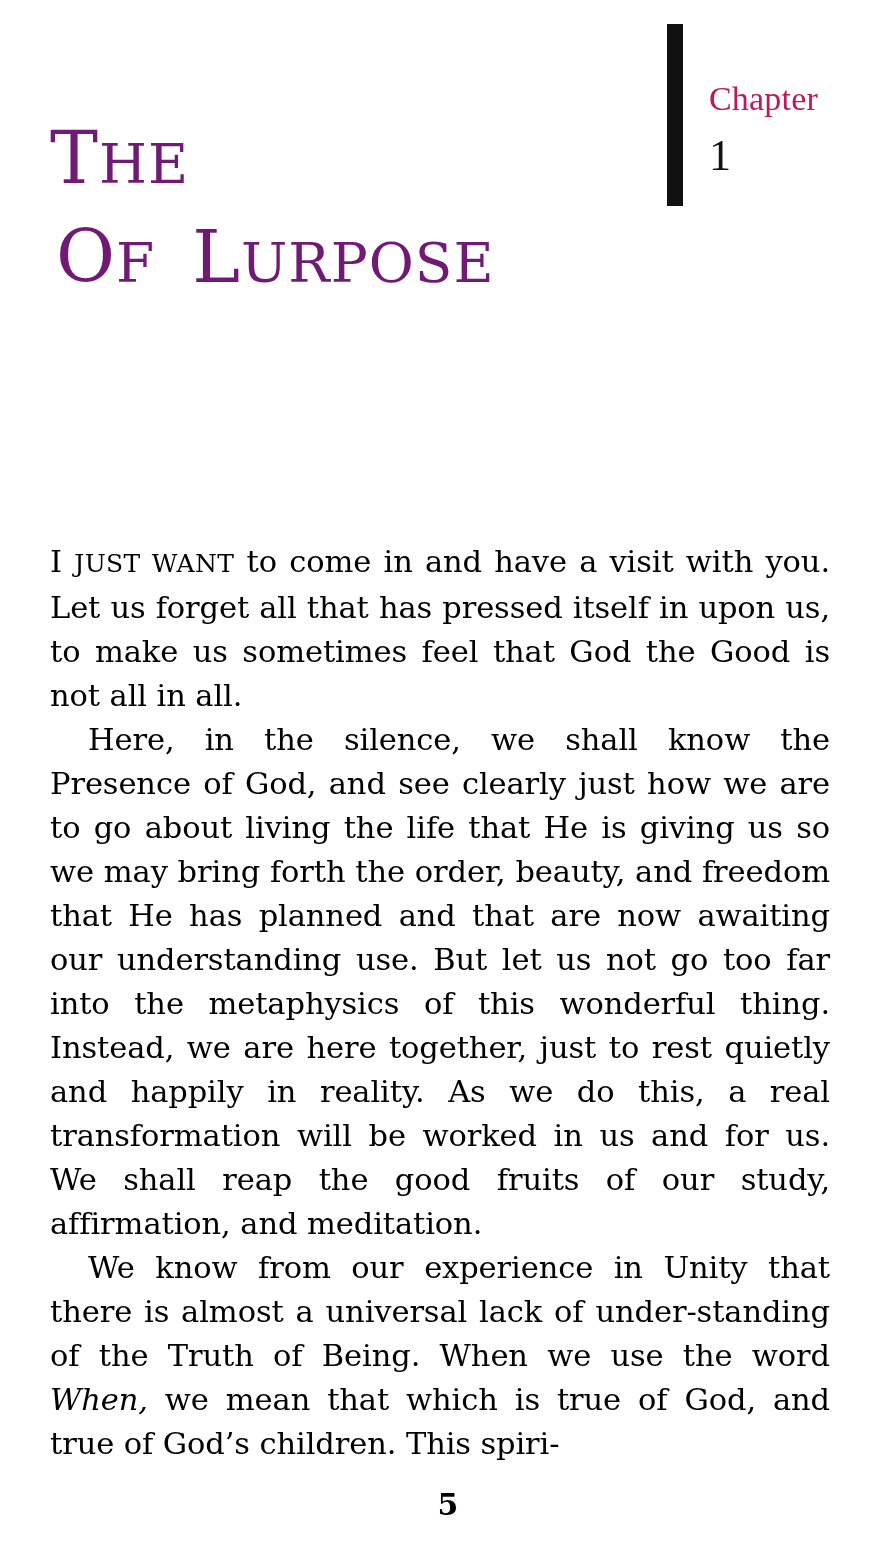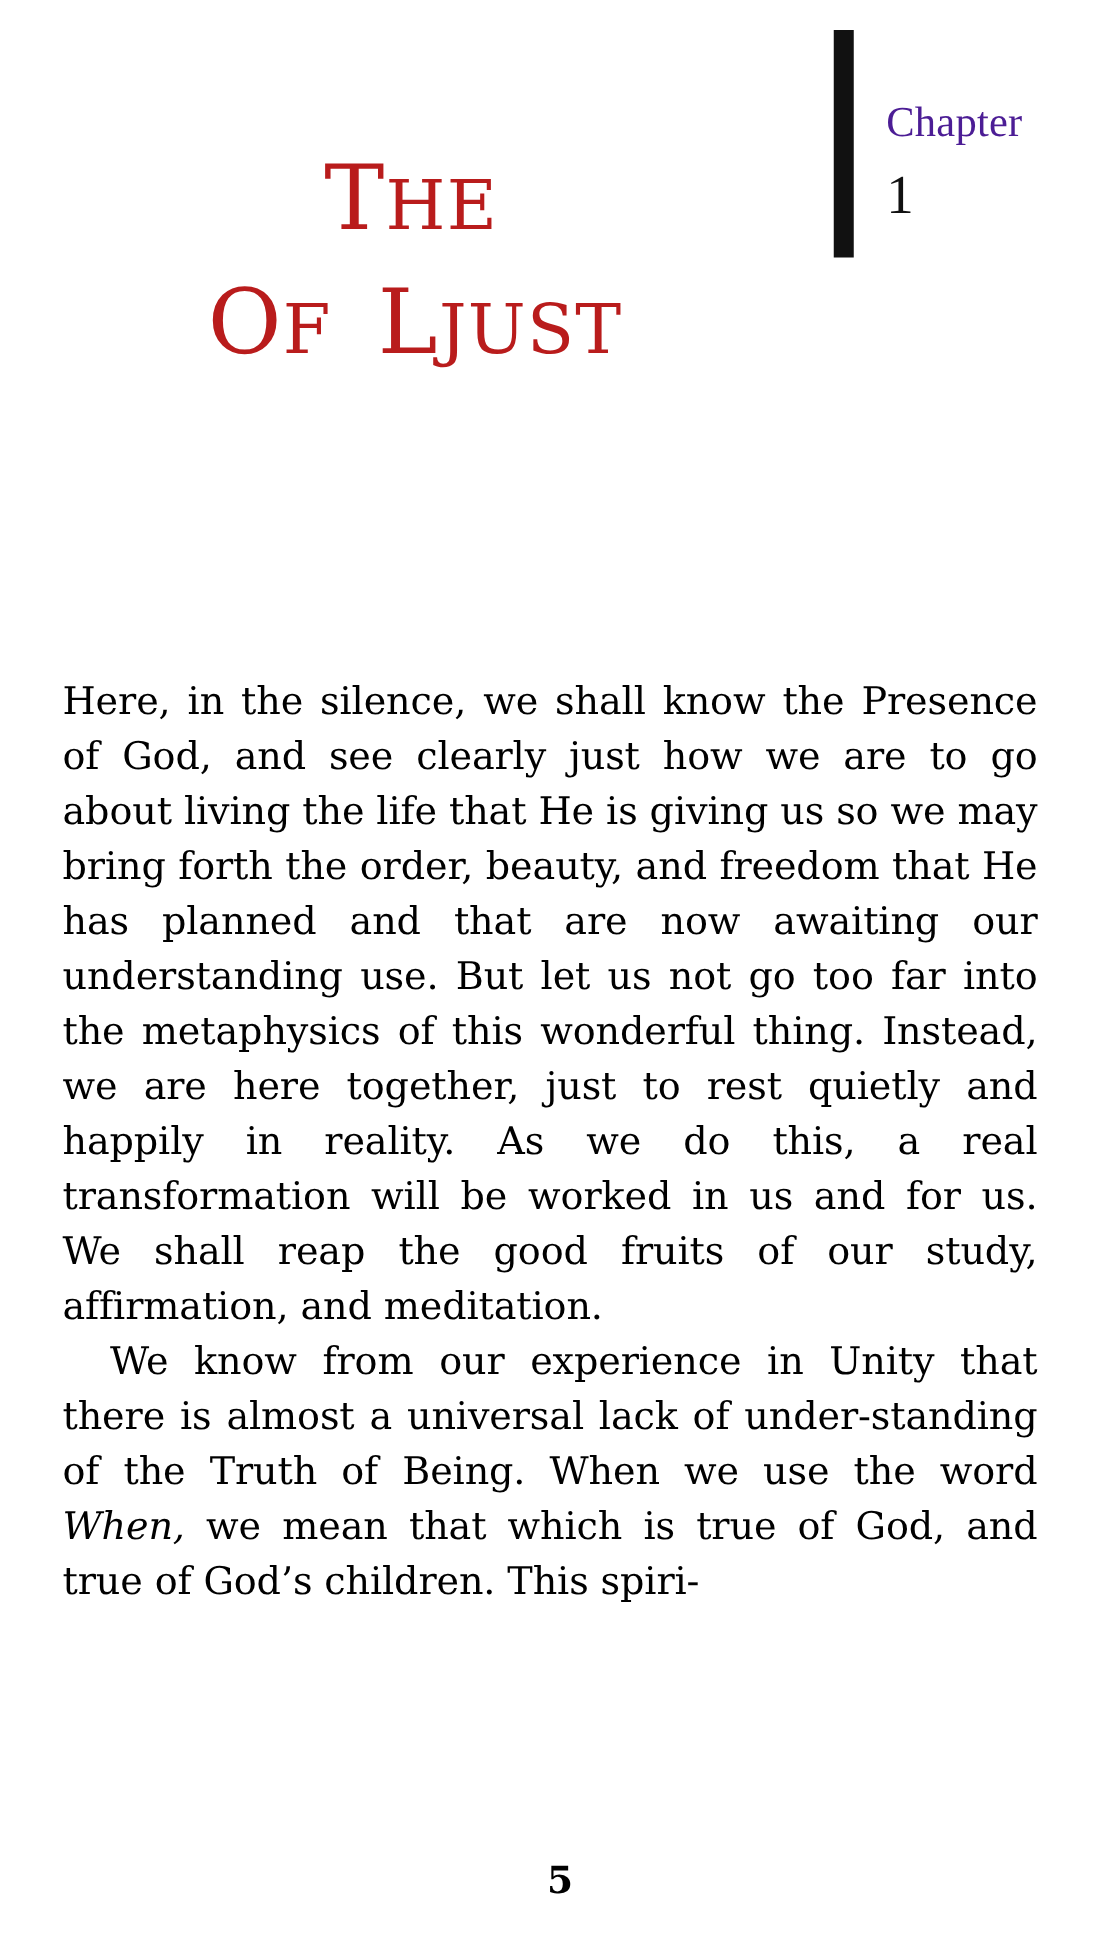--- a/index.html
+++ b/index.html
@@ -39,45 +39,44 @@
     flex: 0 0 auto;
   }
   .chapter-text {
     padding-top: 58px;
   }
   .chapter-label {
     font-family: "Liberation Serif", serif;
     font-size: 34px;
     line-height: 1;
     letter-spacing: 0.2px;
-    color: #4c1d95;
+    color: #be185d;
   }
   .chapter-number {
     font-family: "Liberation Serif", serif;
     font-size: 44px;
     line-height: 1;
     margin-top: 18px;
     color: #111111;
   }
 
   
   .title {
     position: absolute;
     top: 118px;
     left: 48px;
     width: 560px;
   }
   .title-line {
     font-family: "DejaVu Serif", serif;
     font-weight: 400;
-    color: #b91c1c;
+    color: #701a75;
     letter-spacing: 1px;
     line-height: 1.12;
     white-space: nowrap;
-    text-align: center;
   }
   .title-line .cap {
     font-size: 72px;
   }
   .title-line .sc {
     font-size: 55px;
   }
   .tl-1 { margin-left: 2px; }
   .tl-2 { margin-left: 6px; margin-top: 16px; }
   .tl-3 { margin-left: 8px; margin-top: 18px; }
@@ -137,25 +136,26 @@
       <div class="chapter-label">Chapter</div>
       <div class="chapter-number">1</div>
     </div>
   </div>
 
   <div class="title">
     <div class="title-line tl-1">
       <span class="cap">T</span><span class="sc">HE</span>
     </div>
     <div class="title-line tl-3">
-      <span class="cap">O</span><span class="sc">F</span><span class="sc">&nbsp;&nbsp;</span><span class="cap">L</span><span class="sc">JUST</span>
+      <span class="cap">O</span><span class="sc">F</span><span class="sc">&nbsp;&nbsp;</span><span class="cap">L</span><span class="sc">URPOSE</span>
     </div>
   </div>
 
   <div class="body-col">
+    <p class="para"><span class="lead-first">I</span><span>&nbsp;</span><span class="lead-sc">JUST WANT</span><span> to come in and have a visit with you. Let us forget all that has pressed itself in upon us, to make us sometimes feel that God the Good is not all in all.</span></p>
 
     <p class="para">Here, in the silence, we shall know the Presence of God, and see clearly just how we are to go about living the life that He is giving us so we may bring forth the order, beauty, and freedom that He has planned and that are now awaiting our understanding use. But let us not go too far into the metaphysics of this wonderful thing. Instead, we are here together, just to rest quietly and happily in reality. As we do this, a real transformation will be worked in us and for us. We shall reap the good fruits of our study, affirmation, and meditation.</p>
 
     <p class="para"><span>We know from our experience in Unity that there is almost a universal lack of under-standing of the Truth of Being. When we use the word </span><span class="ital">When,</span><span> we mean that which is true of God, and true of God’s children. This spiri-</span></p>
   </div>
 
   <div class="folio">5</div>
 
 </div>
 

